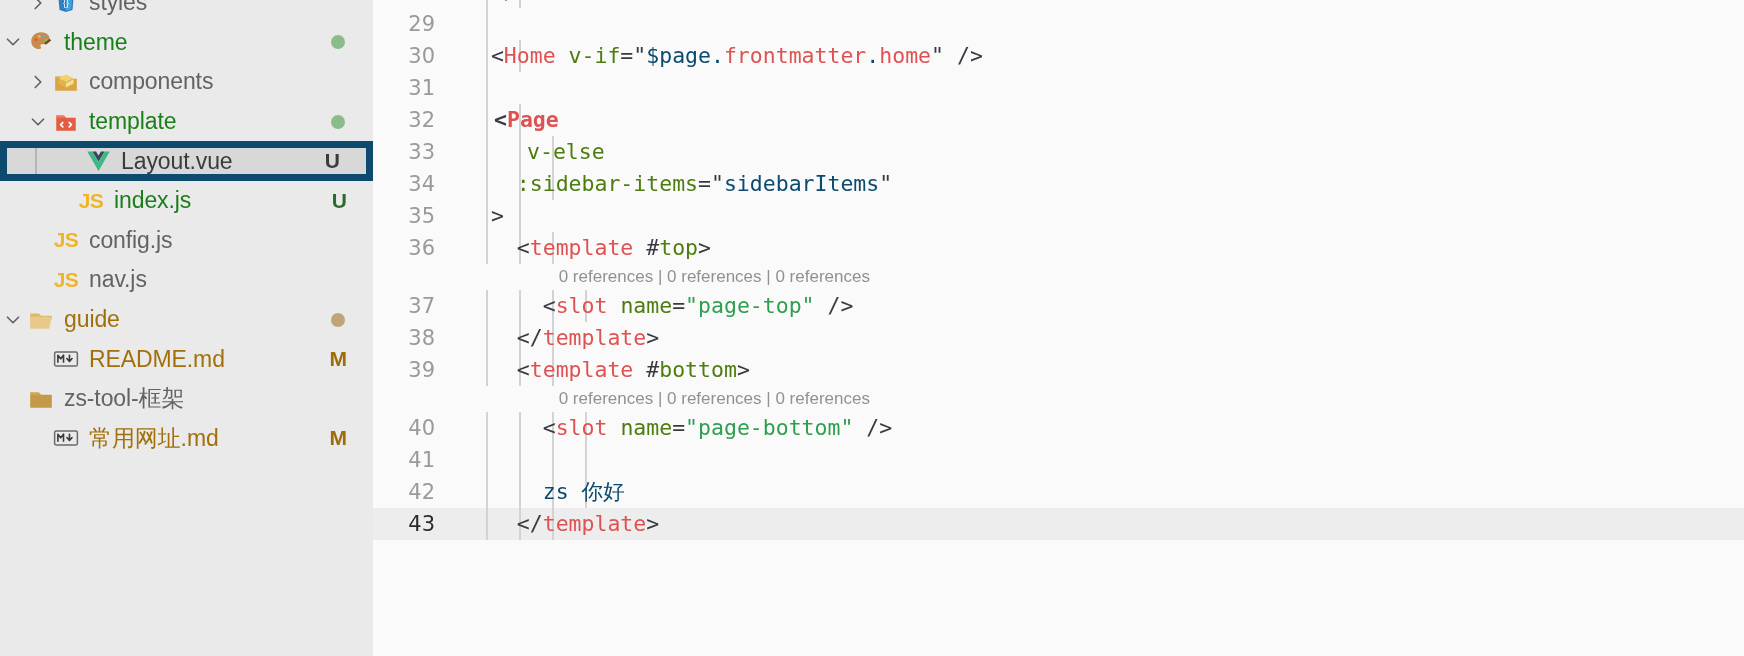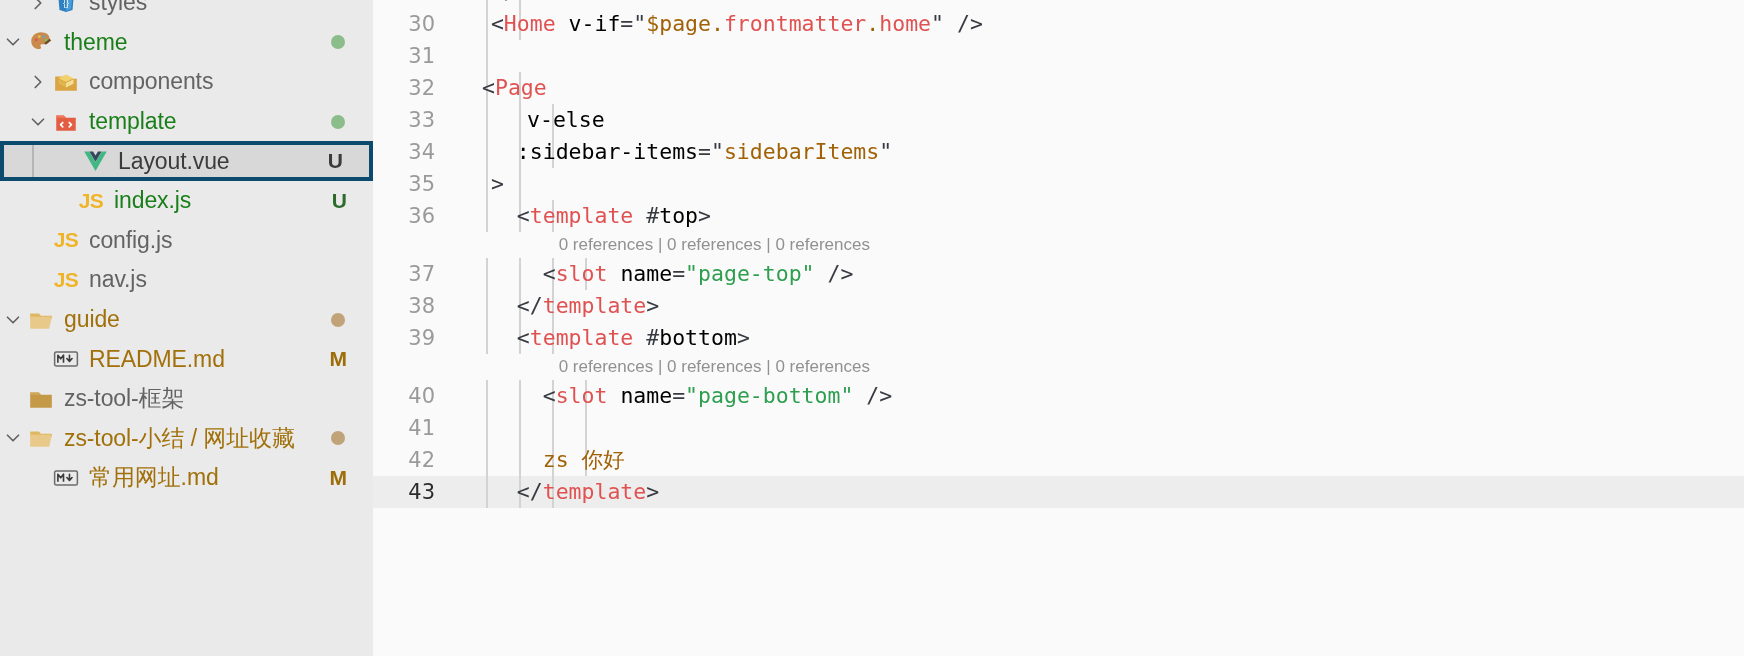--- a/index.html
+++ b/index.html
@@ -38,21 +38,21 @@
   .row {
     height: 39.6px;
     display: flex;
     align-items: center;
     position: relative;
     white-space: nowrap;
     box-sizing: border-box;
   }
   .row.selected {
     background: #d8d8d8;
-    border: 4px solid #0c4a6e;
+    border: 7px solid #0c4a6e;
     box-sizing: border-box;
   }
   .twisty {
     width: 26px;
     flex: 0 0 26px;
     display: flex;
     align-items: center;
     justify-content: center;
     color: #616161;
   }
@@ -168,24 +168,24 @@
     pointer-events: none;
   }
   .guide {
     position: absolute;
     width: 1.5px;
     background: #d3d3d3;
   }
 
   
   .t-tag   { color: #e05252; }
-  .t-attr  { color: #000000; }
+  .t-attr  { color: #4d7c0f; }
   .t-str   { color: #2e9e4f; }
   .t-pun   { color: #383a42; }
-  .t-txt   { color: #a16207; }
+  .t-txt   { color: #0c4a6e; }
   .t-prop  { color: #e05252; }
 </style>
 </head>
 <body>
 
 <div class="app">
 
   <div class="sidebar">
     <div class="tree" id="tree">
         <div class="row">
@@ -330,57 +330,42 @@
           <div class="twisty"></div>
           <div class="ficon">
             <svg width="26" height="26" viewBox="0 0 24 24" xmlns="http://www.w3.org/2000/svg">
               <path d="M2 6h8l2 2h10v12H2V6z" fill="#c49a48"></path>
               <path d="M2 6h8l2 2H2V6z" fill="#d2a95a"></path>
             </svg>
           </div>
           <div class="label grey">zs-tool-框架</div>
         </div>
         <div class="row">
-          <div style="width: 0px; flex: 0 0 0px;"></div>
-          <div class="twisty">
-            <svg width="22" height="22" viewBox="0 0 24 24" xmlns="http://www.w3.org/2000/svg">
-              <path d="M6 9l6 6 6-6" stroke="#616161" stroke-width="1.8" fill="none" stroke-linecap="round" stroke-linejoin="round"></path>
-            </svg>
-          </div>
-          <div class="ficon">
-            <svg width="26" height="26" viewBox="0 0 24 24" xmlns="http://www.w3.org/2000/svg">
-              <path d="M2 6h8l2 2h10v3H2V6z" fill="#e0b765"></path>
-              <path d="M2 9h20l-2.5 11H2V9z" fill="#e8c989"></path>
-            </svg>
-          </div>
-          <div class="label gold">zs-tool-小结 / 网址收藏</div>
-          <div class="dot gold"></div>
-        </div>
-        <div class="row">
           <div style="width: 25px; flex: 0 0 25px;"></div>
           <div class="twisty"></div>
           <div class="ficon">
             <svg width="26" height="26" viewBox="0 0 24 24" xmlns="http://www.w3.org/2000/svg">
               <rect x="1.5" y="5.5" width="21" height="13" rx="1.5" fill="none" stroke="#6b6b6b" stroke-width="1.4"></rect>
               <path d="M4.5 15.5v-7l2.6 3.3L9.7 8.5v7" stroke="#3b3b3b" stroke-width="1.5" fill="none" stroke-linejoin="round"></path>
               <path d="M15.2 8.5v5M12.8 11.6l2.4 2.6 2.4-2.6" stroke="#3b3b3b" stroke-width="1.5" fill="none" stroke-linecap="round" stroke-linejoin="round"></path>
             </svg>
           </div>
           <div class="label gold">常用网址.md</div>
           <div class="badge gold">M</div>
         </div>
       </div>
   </div>
 
   <div class="editor">
     <div class="code-area" id="codeArea">
         <div class="cline"><div class="lnum">28</div><div class="guides"><div class="guide" style="left: 113px; top: 0px; height: 32px;"></div><div class="guide" style="left: 146px; top: 0px; height: 32px;"></div></div><div class="ctext" style="left: 117.9px;"><span class="t-pun">&lt;/</span><span class="t-tag">Sidebar</span><span class="t-pun">&gt;</span></div></div>
+        <div class="cline"><div class="lnum">29</div><div class="guides"><div class="guide" style="left: 113px; top: 0px; height: 32px;"></div></div><div class="ctext" style="left: 92px;"></div></div>
         <div class="cline"><div class="lnum">30</div><div class="guides"><div class="guide" style="left: 113px; top: 0px; height: 32px;"></div><div class="guide" style="left: 146px; top: 0px; height: 32px;"></div></div><div class="ctext" style="left: 117.9px;"><span class="t-pun">&lt;</span><span class="t-tag">Home</span><span class="t-txt"> </span><span class="t-attr">v-if</span><span class="t-pun">="</span><span class="t-txt">$page.</span><span class="t-prop">frontmatter</span><span class="t-txt">.</span><span class="t-prop">home</span><span class="t-pun">" /&gt;</span></div></div>
         <div class="cline"><div class="lnum">31</div><div class="guides"><div class="guide" style="left: 113px; top: 0px; height: 32px;"></div></div><div class="ctext" style="left: 92px;"></div></div>
-        <div class="cline"><div class="lnum">32</div><div class="guides"><div class="guide" style="left: 113px; top: 0px; height: 32px;"></div><div class="guide" style="left: 146px; top: 0px; height: 32px;"></div></div><div class="ctext" style="left: 109px;"><span class="t-pun">&lt;</span><span class="t-tag">Page</span></div></div>
+        <div class="cline"><div class="lnum">32</div><div class="guides"><div class="guide" style="left: 113px; top: 0px; height: 32px;"></div><div class="guide" style="left: 146px; top: 0px; height: 32px;"></div></div><div class="ctext" style="left: 121px; font-weight: bold;"><span class="t-pun">&lt;</span><span class="t-tag">Page</span></div></div>
         <div class="cline"><div class="lnum">33</div><div class="guides"><div class="guide" style="left: 113px; top: 0px; height: 32px;"></div><div class="guide" style="left: 146px; top: 0px; height: 32px;"></div><div class="guide" style="left: 179px; top: 0px; height: 32px;"></div></div><div class="ctext" style="left: 154px;"><span class="t-attr">v-else</span></div></div>
         <div class="cline"><div class="lnum">34</div><div class="guides"><div class="guide" style="left: 113px; top: 0px; height: 32px;"></div><div class="guide" style="left: 146px; top: 0px; height: 32px;"></div><div class="guide" style="left: 179px; top: 0px; height: 32px;"></div></div><div class="ctext" style="left: 143.8px;"><span class="t-attr">:sidebar-items</span><span class="t-pun">="</span><span class="t-txt">sidebarItems</span><span class="t-pun">"</span></div></div>
         <div class="cline"><div class="lnum">35</div><div class="guides"><div class="guide" style="left: 113px; top: 0px; height: 32px;"></div><div class="guide" style="left: 146px; top: 0px; height: 32px;"></div></div><div class="ctext" style="left: 117.9px;"><span class="t-pun">&gt;</span></div></div>
         <div class="cline"><div class="lnum">36</div><div class="guides"><div class="guide" style="left: 113px; top: 0px; height: 32px;"></div><div class="guide" style="left: 146px; top: 0px; height: 32px;"></div><div class="guide" style="left: 179px; top: 0px; height: 32px;"></div></div><div class="ctext" style="left: 143.8px;"><span class="t-pun">&lt;</span><span class="t-tag">template</span><span class="t-txt"> </span><span class="t-pun">#</span><span class="t-attr">top</span><span class="t-pun">&gt;</span></div></div>
         <div class="clrow">
           <div class="codelens" style="left: 185.7px;">0 references | 0 references | 0 references</div>
         </div>
         <div class="cline"><div class="lnum">37</div><div class="guides"><div class="guide" style="left: 113px; top: 0px; height: 32px;"></div><div class="guide" style="left: 146px; top: 0px; height: 32px;"></div><div class="guide" style="left: 179px; top: 0px; height: 32px;"></div><div class="guide" style="left: 212px; top: 0px; height: 32px;"></div></div><div class="ctext" style="left: 169.7px;"><span class="t-pun">&lt;</span><span class="t-tag">slot</span><span class="t-txt"> </span><span class="t-attr">name</span><span class="t-pun">=</span><span class="t-str">"page-top"</span><span class="t-pun"> /&gt;</span></div></div>
         <div class="cline"><div class="lnum">38</div><div class="guides"><div class="guide" style="left: 113px; top: 0px; height: 32px;"></div><div class="guide" style="left: 146px; top: 0px; height: 32px;"></div><div class="guide" style="left: 179px; top: 0px; height: 32px;"></div></div><div class="ctext" style="left: 143.8px;"><span class="t-pun">&lt;/</span><span class="t-tag">template</span><span class="t-pun">&gt;</span></div></div>
         <div class="cline"><div class="lnum">39</div><div class="guides"><div class="guide" style="left: 113px; top: 0px; height: 32px;"></div><div class="guide" style="left: 146px; top: 0px; height: 32px;"></div><div class="guide" style="left: 179px; top: 0px; height: 32px;"></div></div><div class="ctext" style="left: 143.8px;"><span class="t-pun">&lt;</span><span class="t-tag">template</span><span class="t-txt"> </span><span class="t-pun">#</span><span class="t-attr">bottom</span><span class="t-pun">&gt;</span></div></div>

